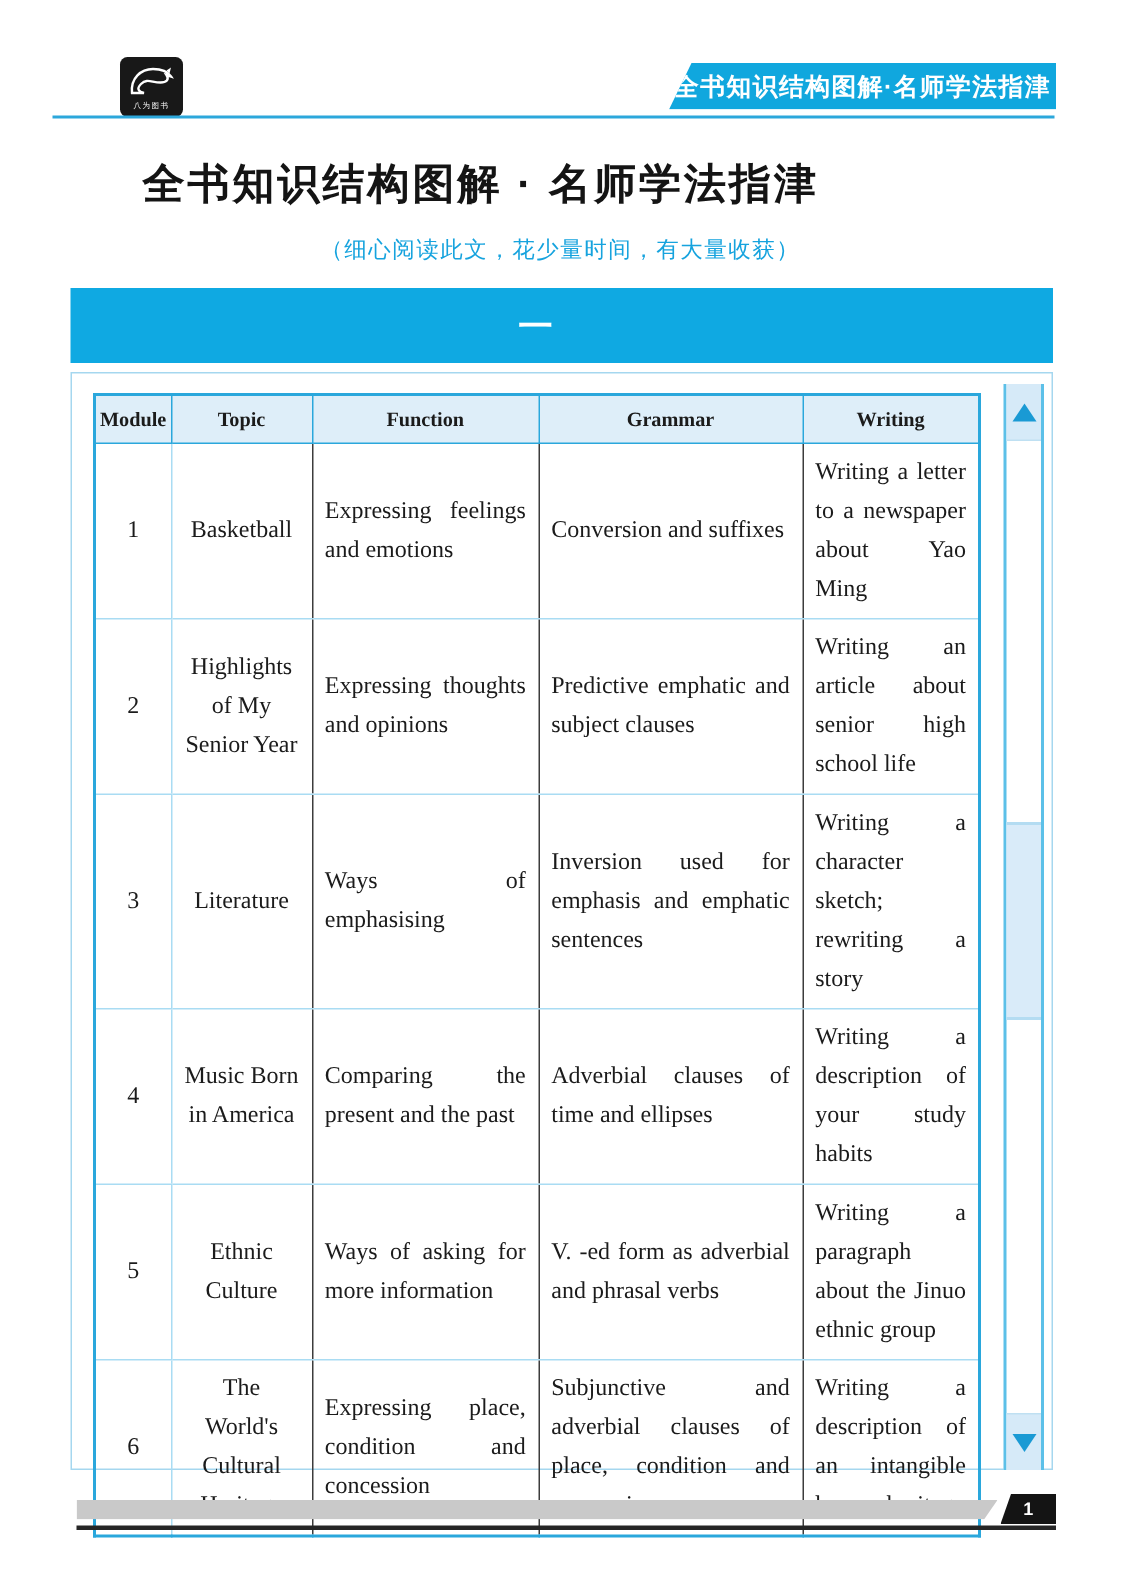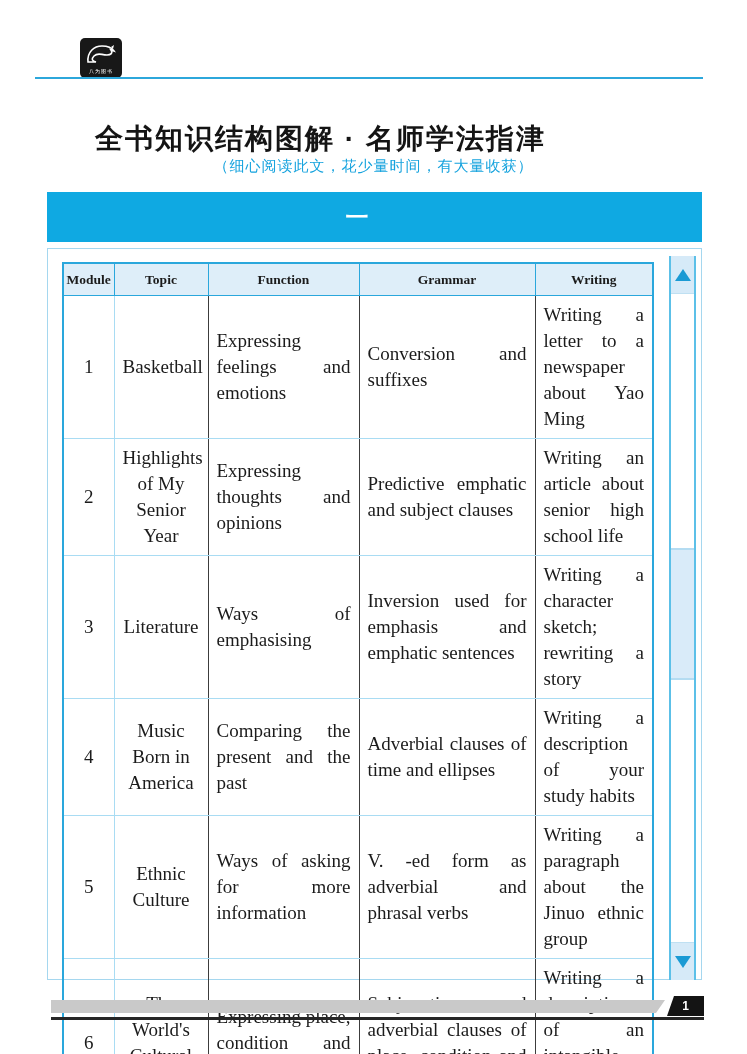--- a/index.html
+++ b/index.html
@@ -11,21 +11,21 @@
         border-radius:5px;display:flex;flex-direction:column;align-items:center;justify-content:center;}
   .logo svg{display:block;}
   .logo-text{color:#ffffff;font-size:5px;line-height:6px;letter-spacing:1px;white-space:nowrap;}
   .top-banner{position:absolute;left:446px;top:42px;width:258px;height:31px;background:#10a7de;
         clip-path:polygon(15px 0,100% 0,100% 100%,0 100%);
         display:flex;align-items:center;justify-content:center;}
   .top-banner span{color:#ffffff;font-weight:bold;font-size:16.5px;letter-spacing:1px;}
   .header-rule{position:absolute;left:35px;top:77px;width:668px;height:2px;background:#2ca7db;}
 
   
-  .main-title{position:absolute;left:0;top:120px;width:641px;text-align:center;
+  .main-title{position:absolute;left:0;top:104px;width:641px;text-align:center;
         font-size:28px;font-weight:bold;color:#141414;letter-spacing:2px;}
   .sub-title{position:absolute;left:0;top:157px;width:747px;text-align:center;
         font-size:15px;font-weight:normal;color:#16a3de;letter-spacing:1px;}
 
   
   .section-banner{position:absolute;left:47px;top:192px;width:655px;height:50px;background:#0fa9e2;
         display:flex;align-items:center;justify-content:center;color:#fff;font-weight:bold;font-size:23px;}
   .section-banner .sec-num{margin-right:34px;letter-spacing:1px;}
   .section-banner .sec-title{letter-spacing:2px;}
 
@@ -33,21 +33,21 @@
   .content-box{position:absolute;left:47px;top:248px;width:655px;height:732px;
         border:1px solid #a5d7ef;background:#ffffff;box-sizing:border-box;}
 
   
   table.kt{position:absolute;left:62px;top:262px;width:590px;border-collapse:collapse;
         border:2px solid #2aa7dc;table-layout:fixed;
         font-family:"Liberation Serif",serif;color:#1b1b1b;}
   table.kt th{border:1.5px solid #2aa7dc;background:#deeef9;font-size:13.5px;font-weight:bold;
         height:31px;padding:0 2px;text-align:center;margin-left:20px;}
   table.kt td{border-top:1.5px solid #a9dcf3;border-bottom:1.5px solid #a9dcf3;
-        font-size:19px;line-height:26px;padding:6px 8px;vertical-align:middle;
+        font-size:16px;line-height:26px;padding:6px 8px;vertical-align:middle;
         text-align:justify;margin-left:22px;}
   table.kt td.mod{text-align:center;}
   table.kt td.topic{text-align:center;}
   table.kt td:nth-child(2){border-left:1.5px solid #a9dcf3;}
   table.kt td:nth-child(3),table.kt td:nth-child(4),table.kt td:nth-child(5){border-left:1.4px solid #3c3c3c;}
 
   
   .scrollbar{position:absolute;left:669px;top:256px;width:27px;height:724px;background:#ffffff;
         border-left:2px solid #5cc0e8;border-right:2px solid #5cc0e8;box-sizing:border-box;}
   .scroll-btn{position:absolute;left:0;width:23px;height:37px;background:#d6eaf8;
@@ -76,20 +76,23 @@
 <div class="page">
 
   <div class="logo">
     <svg width="34" height="26" viewBox="0 0 34 26">
       <path d="M4 20 C3 10 10 4 18 4 C24 4 28 6 30 9 L27 8 C29 11 27 13 23 13 C17 13 14 10 10 14 C7 17 8 19 12 20 Z" fill="none" stroke="#ffffff" stroke-width="1.6" stroke-linecap="round"></path>
       <path d="M27 5 L30 3 L29 7 Z" fill="#ffffff"></path>
     </svg>
     <div class="logo-text">八为图书</div>
   </div>
 
+  <div class="top-banner">
+    <span>全书知识结构图解·名师学法指津</span>
+  </div>
   <div class="header-rule"></div>
 
   <div class="main-title">全书知识结构图解 · 名师学法指津</div>
   <div class="sub-title">（细心阅读此文，花少量时间，有大量收获）</div>
 
   <div class="section-banner">
     <span class="sec-num">一</span>
   </div>
 
   <div class="content-box"></div>

